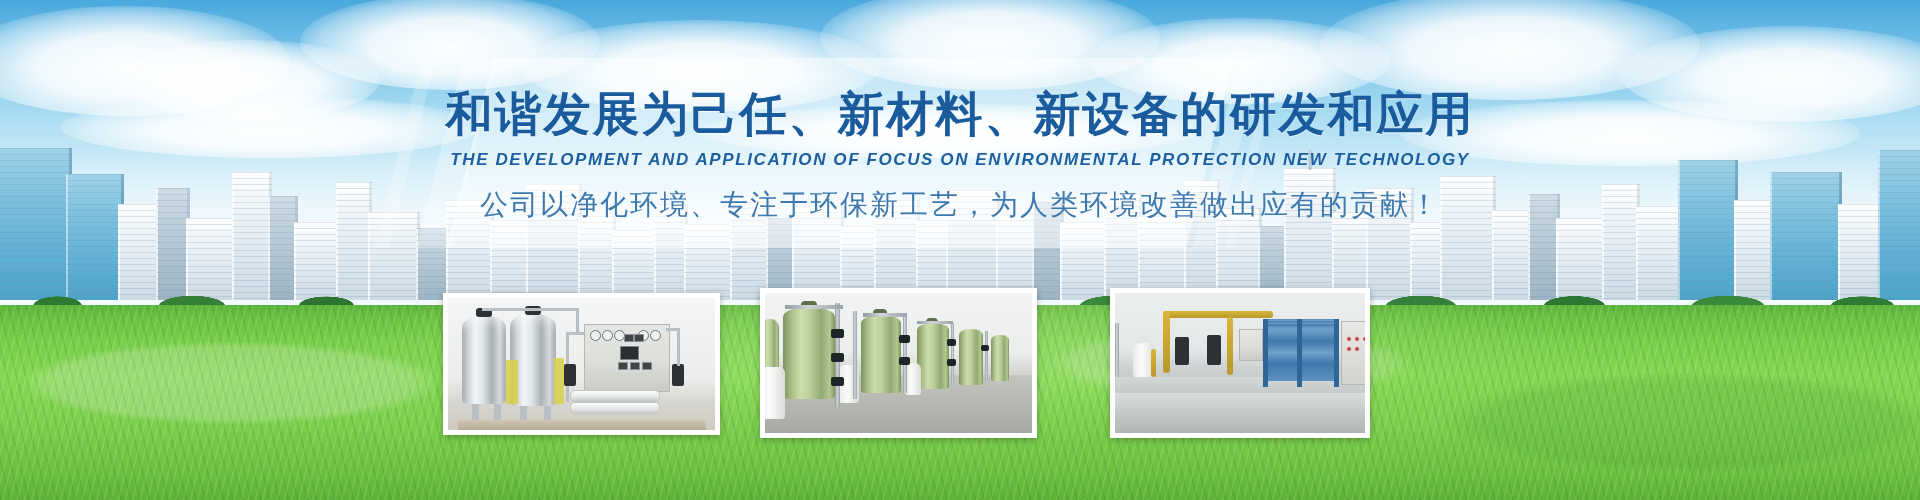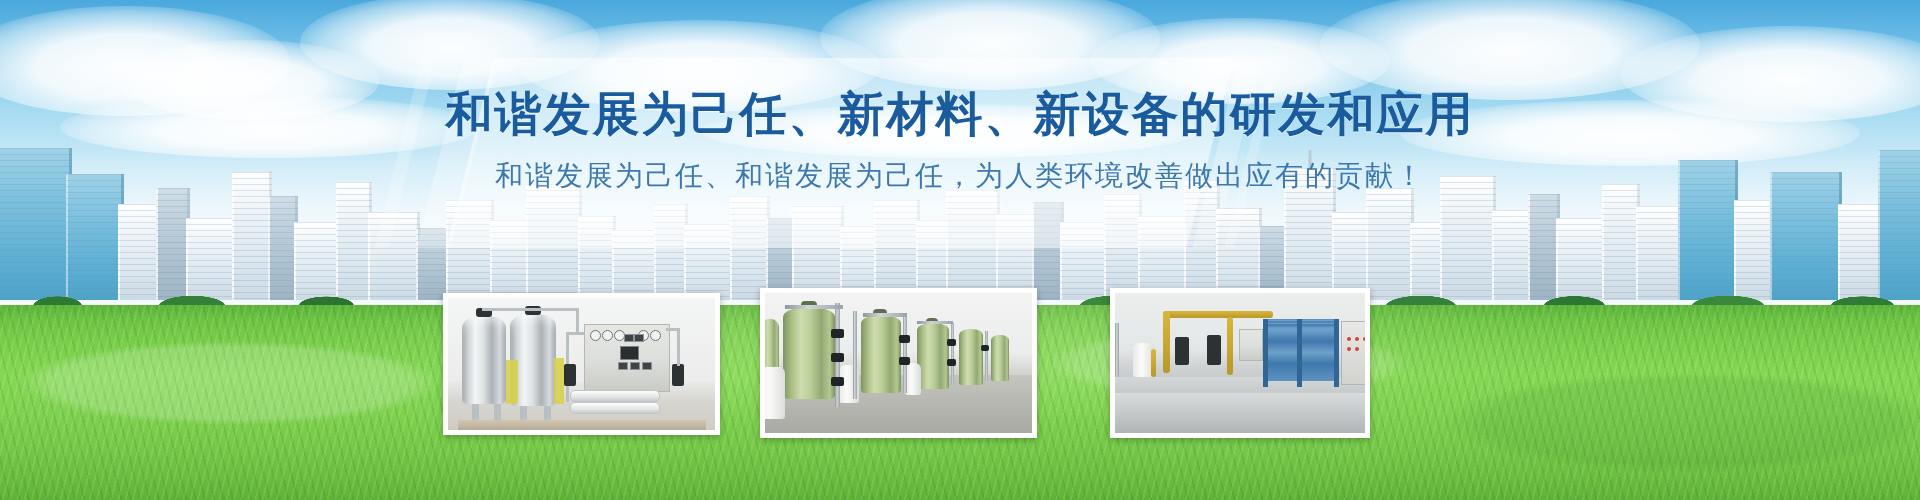--- a/index.html
+++ b/index.html
@@ -319,21 +319,22 @@
   <div class="panel-wrap">
     <div class="pane p5"></div>
     <div class="pane p2"></div>
     <div class="pane p1"></div>
     <div class="pane p3"></div>
     <div class="pane p4"></div>
   </div>
 
   <div class="text-block">
     <div class="headline">和谐发展为己任、新材料、新设备的研发和应用</div>
-    <div class="subline-cn">和谐发展为己任、和谐发展为己任，为人类环境改善做出应有的贡献！</div>
+    <div class="subline-en">THE DEVELOPMENT AND APPLICATION OF FOCUS ON ENVIRONMENTAL PROTECTION NEW TECHNOLOGY</div>
+    <div class="subline-cn">公司以净化环境、专注于环保新工艺，为人类环境改善做出应有的贡献！</div>
   </div>
 
   <div class="photos">
 
     <div class="photo ph1">
       <div class="ph-inner ro1">
         <div class="tank" style="left:14px;  top:18px; width:44px; height:88px;"></div>
         <div class="tank-head" style="left:28px; top:10px;"></div>
         <div class="tank" style="left:62px;  top:16px; width:46px; height:92px;"></div>
         <div class="tank-head" style="left:77px; top:8px;"></div>

